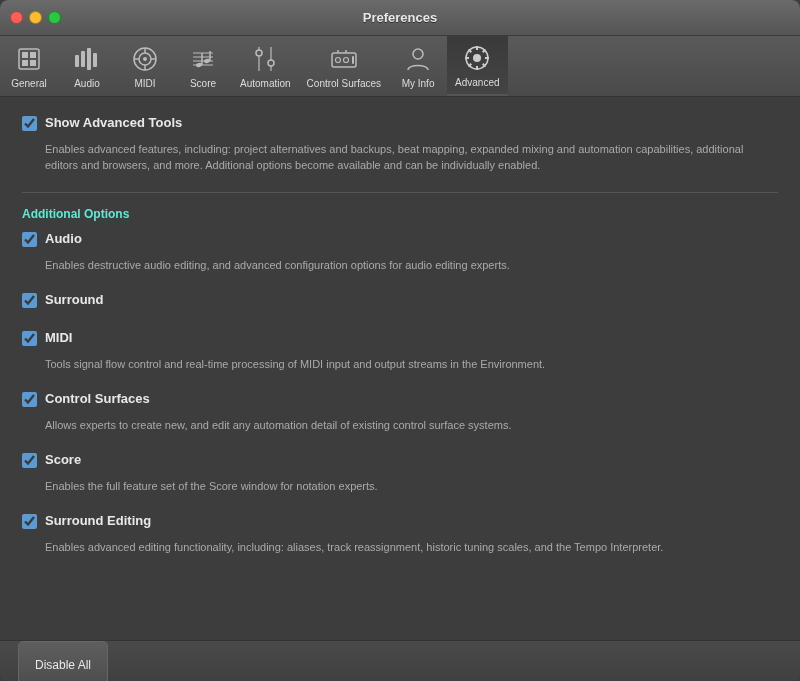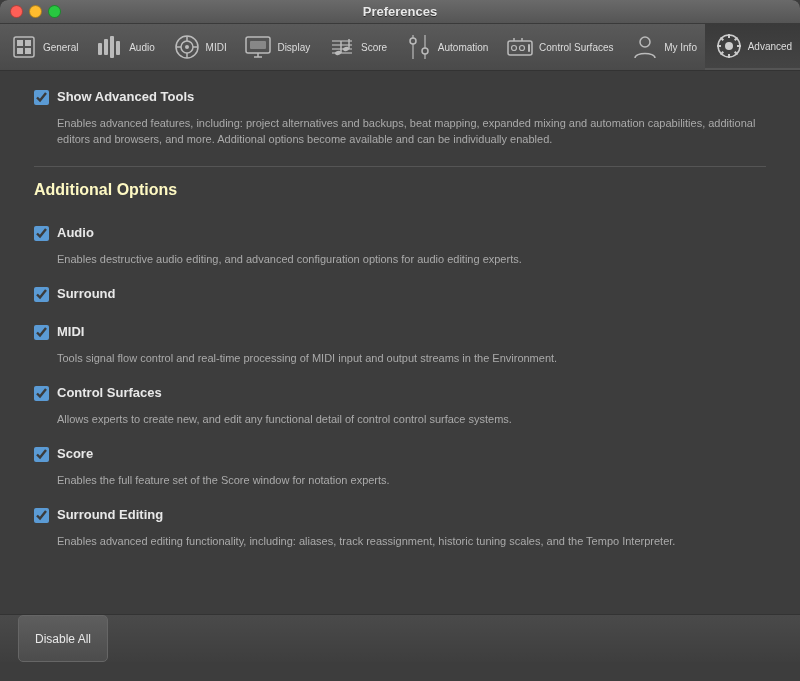--- a/index.html
+++ b/index.html
@@ -9,21 +9,21 @@
       background: #3d3d3d;
       width: 800px;
       height: 681px;
       overflow: hidden;
       border-radius: 8px;
     }
 
     
     .titlebar {
       background: linear-gradient(to bottom, #6a6a6a, #555555);
-      height: 24px;
+      height: 36px;
       display: flex;
       align-items: center;
       justify-content: center;
       position: relative;
       border-radius: 8px 8px 0 0;
       border-bottom: 1px solid #3a3a3a;
     }
 
     .titlebar-buttons {
       position: absolute;
@@ -53,21 +53,21 @@
     .toolbar {
       background: linear-gradient(to bottom, #5a5a5a, #4a4a4a);
       display: flex;
       align-items: stretch;
       border-bottom: 1px solid #333;
       padding: 0;
     }
 
     .tool-item {
       display: flex;
-      flex-direction: row;
+      flex-direction: column;
       align-items: center;
       justify-content: center;
       padding: 6px 8px 6px 8px;
       cursor: pointer;
       min-width: 58px;
       gap: 3px;
       border-right: none;
     }
 
     .tool-item.active {
@@ -89,21 +89,21 @@
     .tool-label {
       color: #ddd;
       font-size: 10px;
       text-align: center;
       white-space: nowrap;
     }
 
     
     .main-content {
       background: #3d3d3d;
-      padding: 18px 34px;
+      padding: 18px 22px;
       height: calc(681px - 28px - 62px - 48px);
       overflow-y: auto;
     }
 
     
     .option-row {
       display: flex;
       align-items: flex-start;
       margin-bottom: 18px;
     }
@@ -131,24 +131,24 @@
     .option-text .opt-desc {
       color: #aaa;
       font-size: 11px;
       line-height: 1.45;
       max-width: 720px;
       margin-top: 12px;
     }
 
     
     .section-header {
-      color: #fef9c3;
-      font-size: 16px;
+      color: #5eead4;
+      font-size: 12px;
       font-weight: 600;
-      margin-bottom: 26px;
+      margin-bottom: 10px;
       margin-top: 4px;
     }
 
     .divider {
       border: none;
       border-top: 1px solid #555;
       margin: 12px 0 14px 0;
     }
 
     
@@ -230,31 +230,20 @@
         <circle cx="16" cy="16" r="2" fill="#bbb"></circle>
         <line x1="16" y1="5" x2="16" y2="10" stroke="#bbb" stroke-width="1.5"></line>
         <line x1="16" y1="22" x2="16" y2="27" stroke="#bbb" stroke-width="1.5"></line>
         <line x1="5" y1="16" x2="10" y2="16" stroke="#bbb" stroke-width="1.5"></line>
         <line x1="22" y1="16" x2="27" y2="16" stroke="#bbb" stroke-width="1.5"></line>
       </svg>
     </div>
     <span class="tool-label">MIDI</span>
   </div>
 
-  <div class="tool-item">
-    <div class="tool-icon">
-      <svg class="icon-svg" viewBox="0 0 32 32" fill="none">
-        <rect x="4" y="6" width="24" height="16" rx="2" stroke="#bbb" stroke-width="1.5" fill="none"></rect>
-        <line x1="12" y1="26" x2="20" y2="26" stroke="#bbb" stroke-width="1.5"></line>
-        <line x1="16" y1="22" x2="16" y2="26" stroke="#bbb" stroke-width="1.5"></line>
-        <rect x="8" y="10" width="16" height="8" rx="1" fill="#bbb" opacity="0.5"></rect>
-      </svg>
-    </div>
-    <span class="tool-label">Display</span>
-  </div>
 
   <div class="tool-item">
     <div class="tool-icon">
       <svg class="icon-svg" viewBox="0 0 32 32" fill="none">
         <line x1="6" y1="10" x2="26" y2="10" stroke="#bbb" stroke-width="1.2"></line>
         <line x1="6" y1="14" x2="26" y2="14" stroke="#bbb" stroke-width="1.2"></line>
         <line x1="6" y1="18" x2="26" y2="18" stroke="#bbb" stroke-width="1.2"></line>
         <line x1="6" y1="22" x2="26" y2="22" stroke="#bbb" stroke-width="1.2"></line>
         <ellipse cx="12" cy="22" rx="3" ry="2" fill="#bbb" transform="rotate(-15 12 22)"></ellipse>
         <line x1="15" y1="22" x2="15" y2="10" stroke="#bbb" stroke-width="1.5"></line>
@@ -367,21 +356,21 @@
       <div class="opt-desc">Tools signal flow control and real-time processing of MIDI input and output streams in the Environment.</div>
     </div>
   </div>
 
   <div class="option-row">
     <div class="checkbox-wrap">
       <input type="checkbox" checked="" style="">
     </div>
     <div class="option-text">
       <div class="opt-title">Control Surfaces</div>
-      <div class="opt-desc">Allows experts to create new, and edit any functional detail of control control surface systems.</div>
+      <div class="opt-desc">Allows experts to create new, and edit any automation detail of existing control surface systems.</div>
     </div>
   </div>
 
   <div class="option-row">
     <div class="checkbox-wrap">
       <input type="checkbox" checked="" style="">
     </div>
     <div class="option-text">
       <div class="opt-title">Score</div>
       <div class="opt-desc">Enables the full feature set of the Score window for notation experts.</div>

